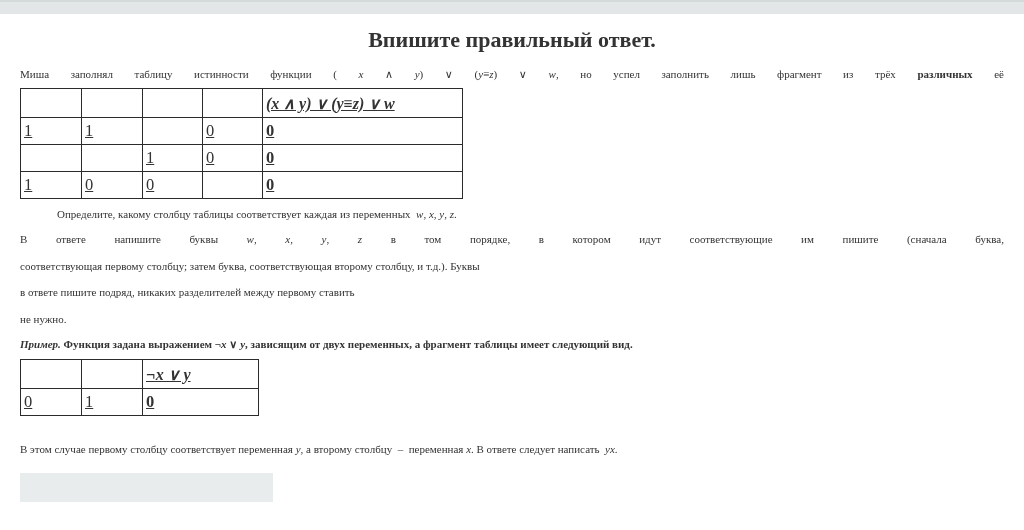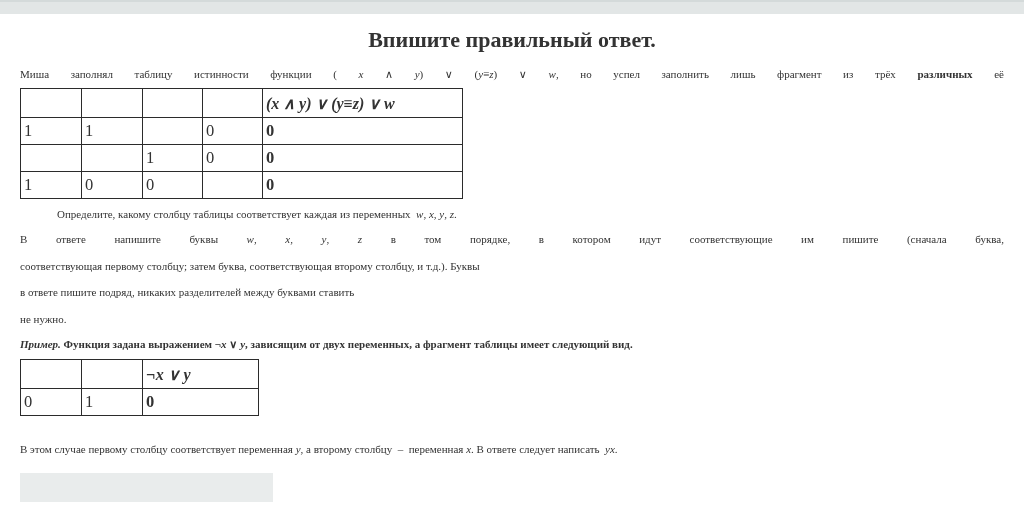--- a/index.html
+++ b/index.html
@@ -25,20 +25,21 @@
   }
   .para { font-size: 11px; }
   .line { line-height: 28px; }
   .justify { text-align: justify; text-align-last: justify; }
   .it { font-style: italic; }
   .bd { font-weight: bold; }
   .intro { margin-top: 9px; }
   table {
     border-collapse: collapse;
     table-layout: fixed;
+    text-decoration: underline;
   }
   td, th {
     border: 1.5px solid #2b2b2b;
     height: 27px;
     padding: 0 3px;
     font-size: 16.5px;
     font-weight: normal;
     text-align: left;
     vertical-align: middle;
     overflow: hidden;
@@ -121,21 +122,21 @@
       <td class="fcol">0</td>
     </tr>
   </tbody>
     </table>
 
   <div class="para determine"><span>Определите, какому столбцу таблицы соответствует каждая из переменных &nbsp;</span><span class="it">w</span><span>, </span><span class="it">x</span><span>, </span><span class="it">y</span><span>, </span><span class="it">z</span><span>.</span></div>
 
   <div class="para">
     <div class="instr justify"><span>В ответе напишите буквы </span><span class="it">w</span><span>, </span><span class="it">x</span><span>, </span><span class="it">y</span><span>, </span><span class="it">z</span><span> в том порядке, в котором идут соответствующие им пишите (сначала буква,</span></div>
     <div class="instr">соответствующая первому столбцу; затем буква, соответствующая второму столбцу, и т.д.). Буквы</div>
-    <div class="instr">в ответе пишите подряд, никаких разделителей между буквами ставить</div>
+    <div class="instr">в ответе пишите подряд, никаких разделителей между первому ставить</div>
     <div class="instr">не нужно.</div>
   </div>
 
   <div class="para example-intro"><span class="it">Пример.</span><span> Функция задана выражением ¬</span><span class="it">x</span><span> ∨ </span><span class="it">y</span><span>, зависящим от двух переменных, а фрагмент таблицы имеет следующий вид.</span></div>
 
   <table class="t2">
     <colgroup>
       <col style="width:61px">
         <col style="width:61px">
         <col style="width:116px">

